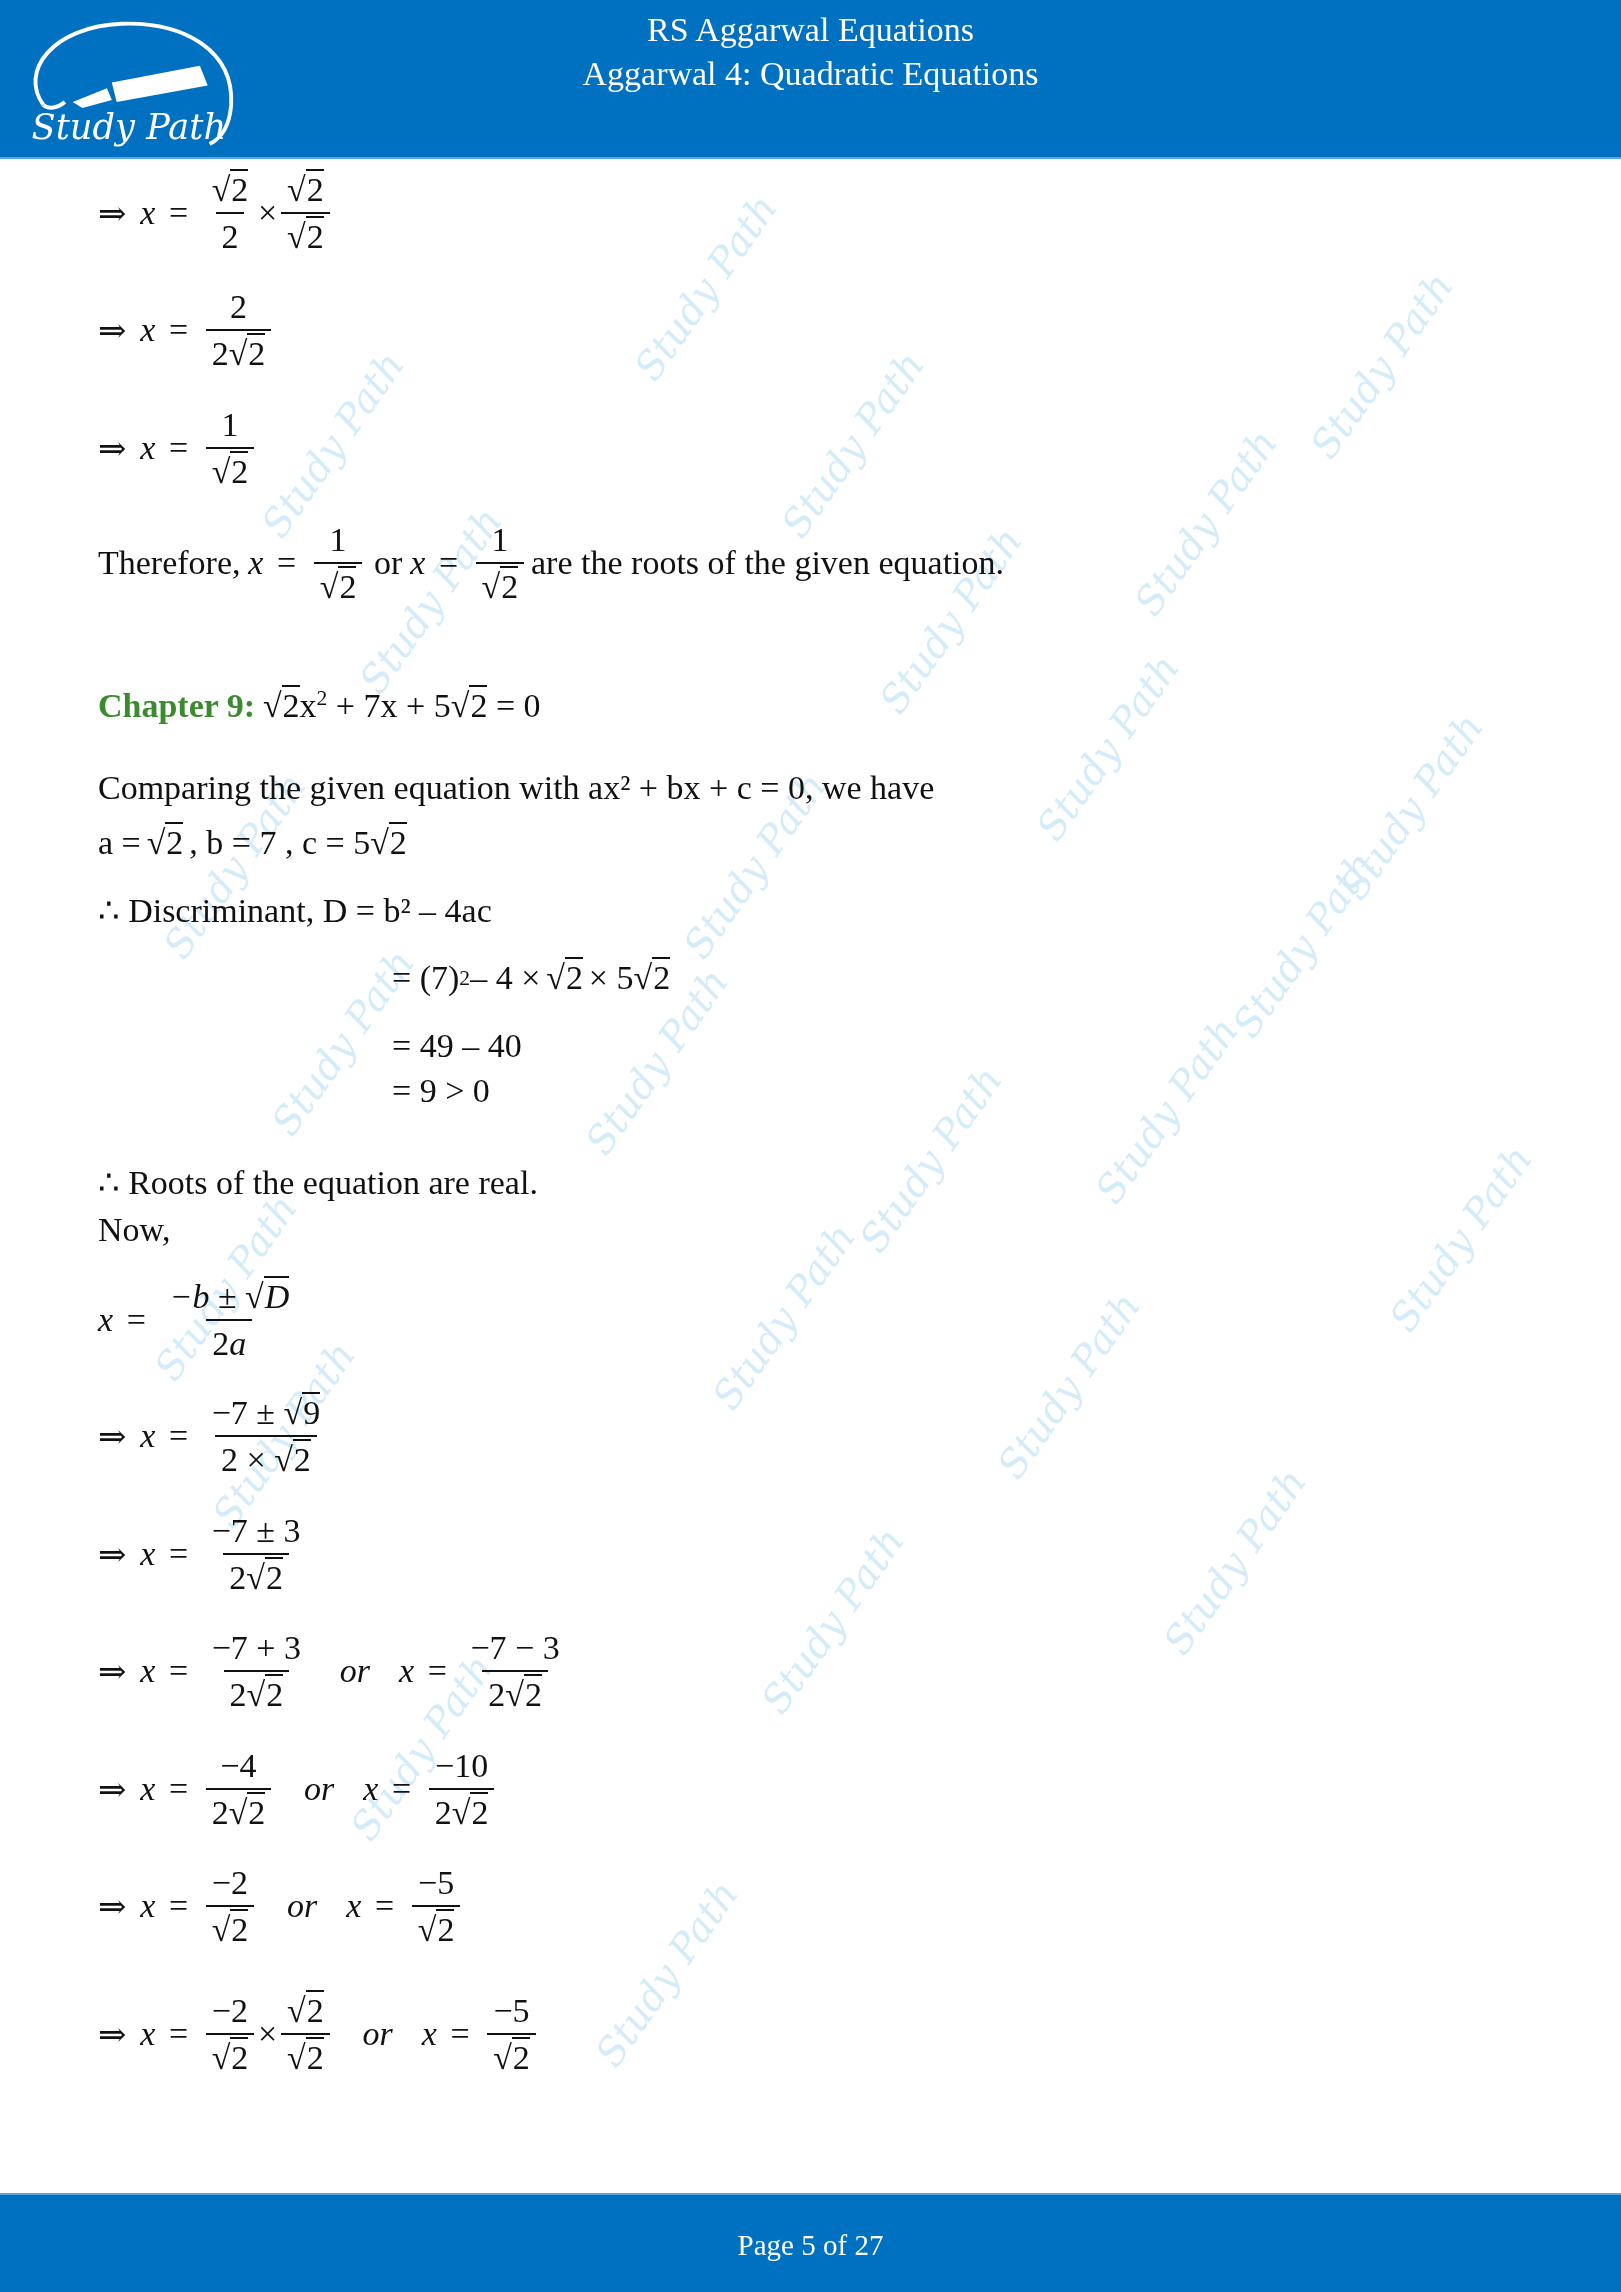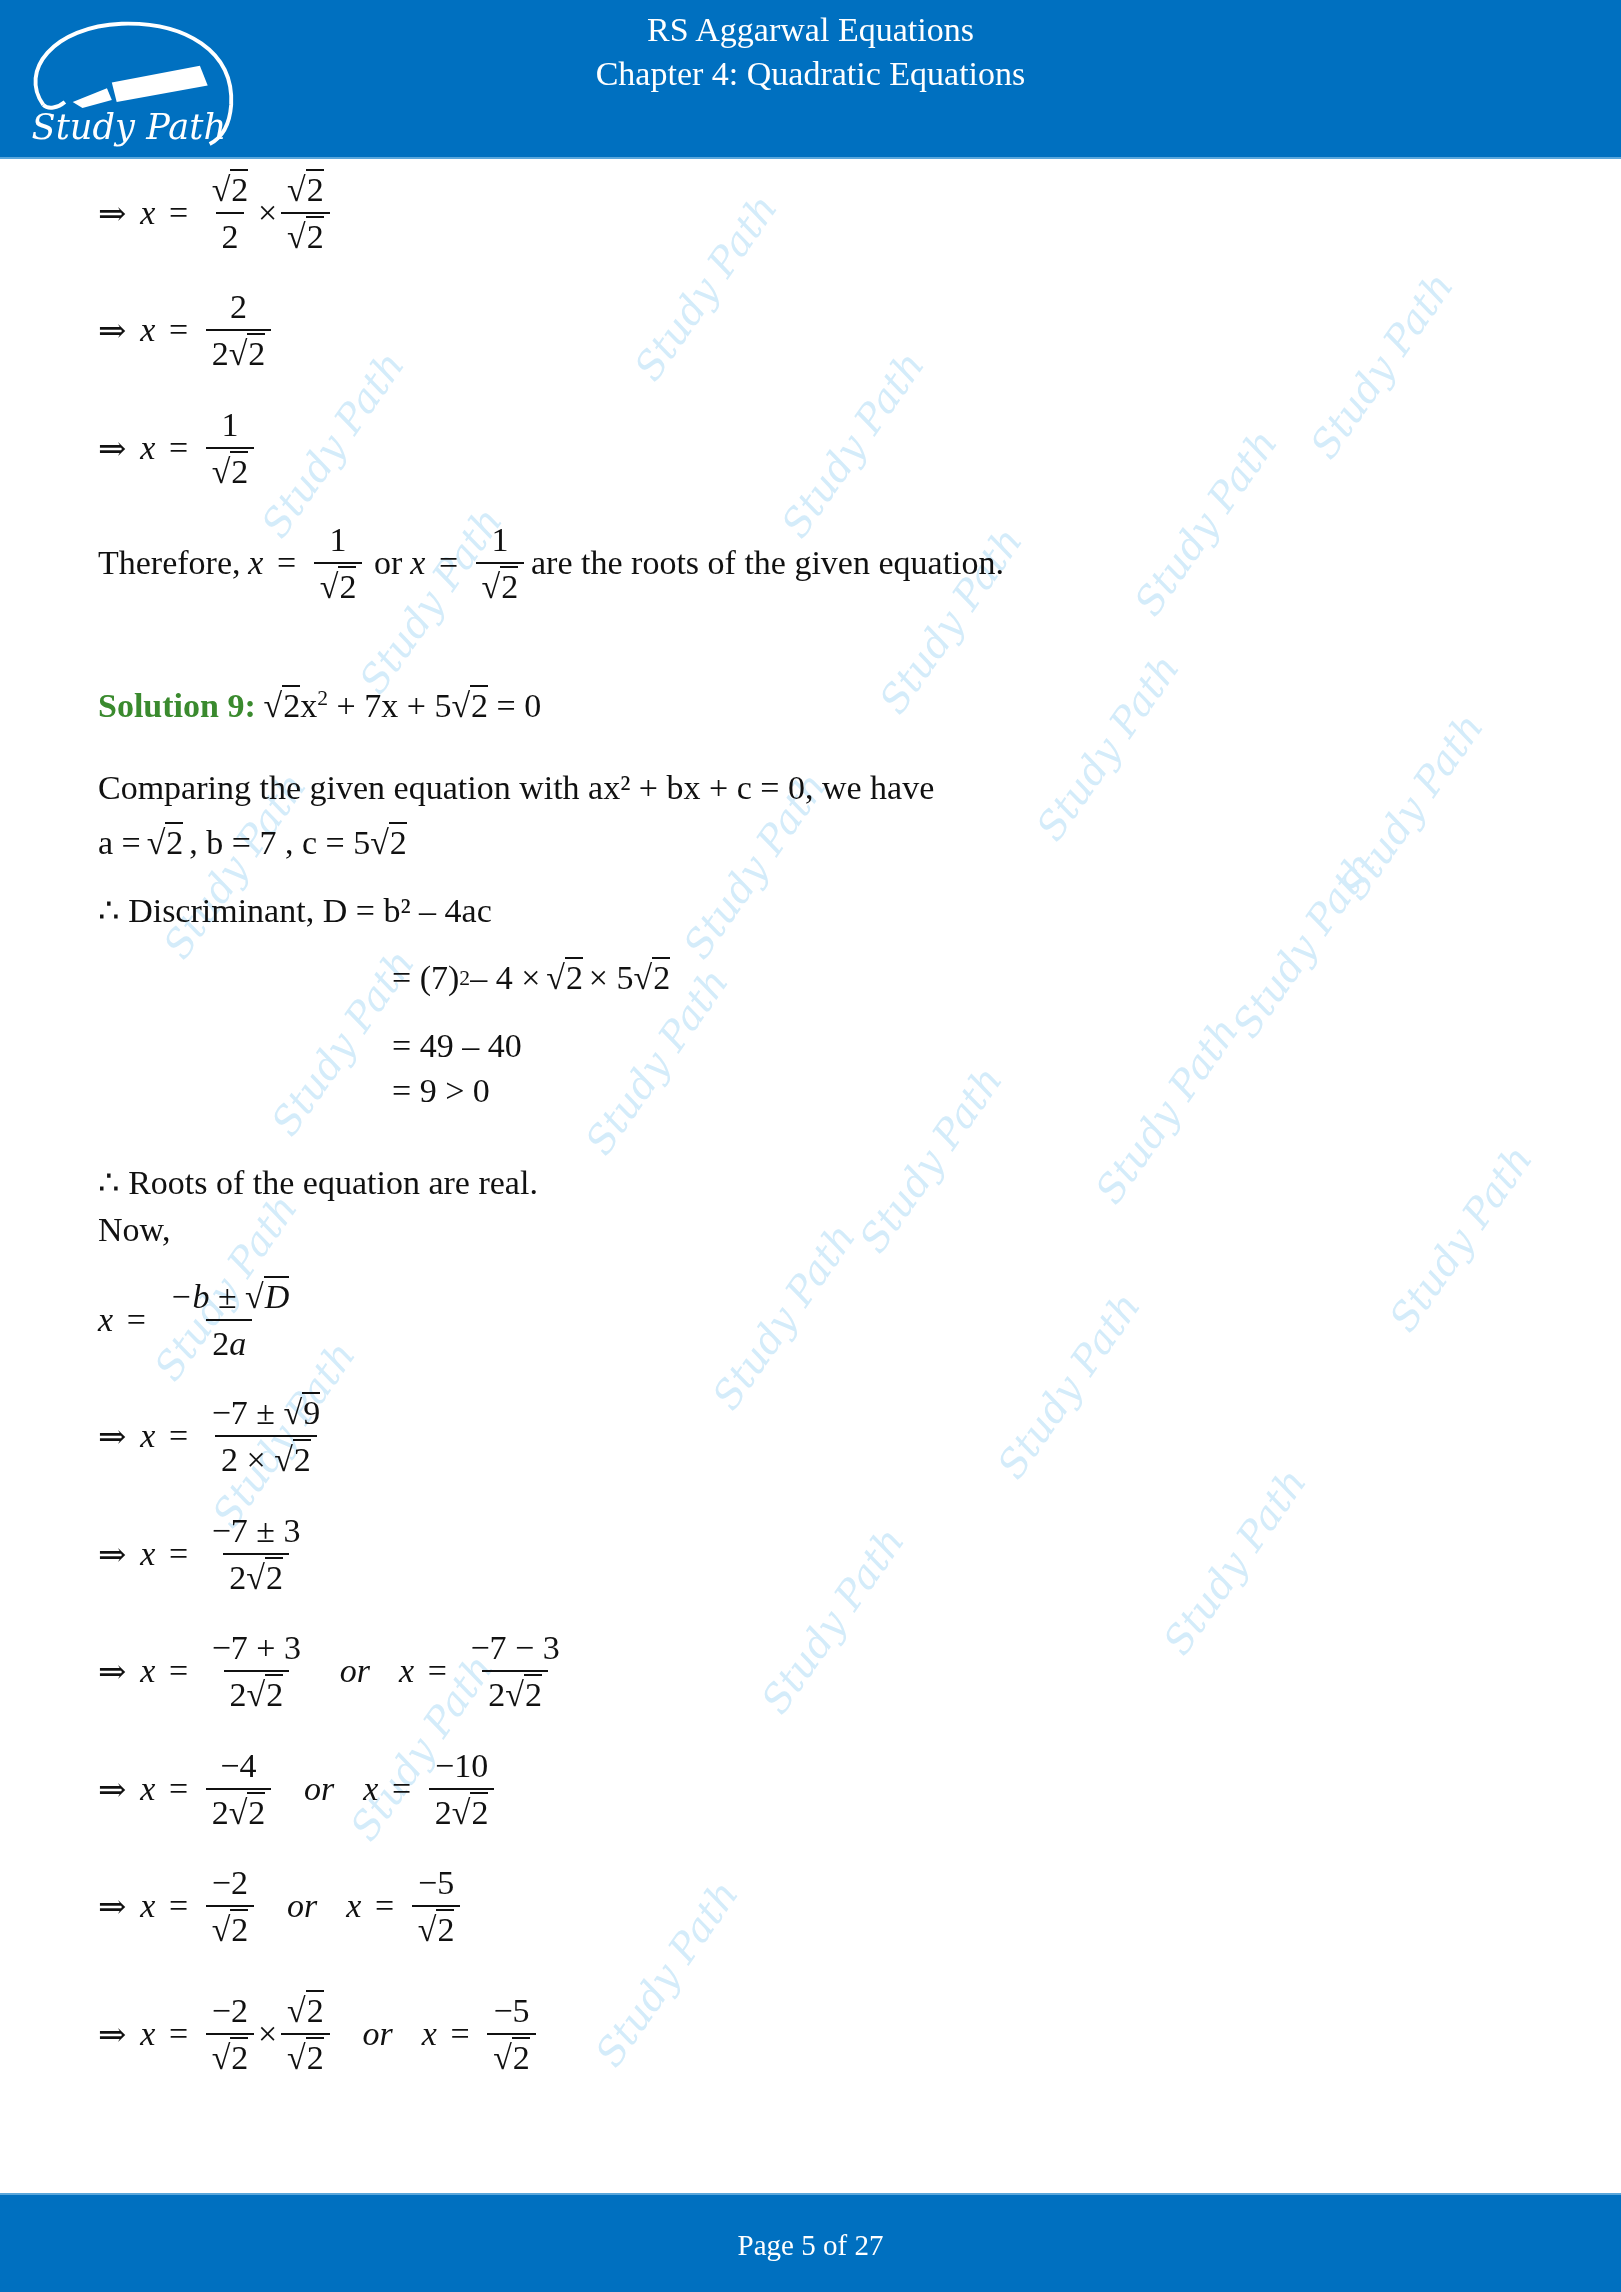--- a/index.html
+++ b/index.html
@@ -62,21 +62,21 @@
 <div class="header">
   <svg class="logo" viewBox="0 0 230 140">
     <path d="M30 95 C 5 60, 40 15, 110 12 C 175 10, 225 40, 222 95 C 220 120, 210 130, 200 135" fill="none" stroke="#fff" stroke-width="4"></path>
     <path d="M30 95 C 35 100, 45 98, 52 92" fill="none" stroke="#fff" stroke-width="4"></path>
     <polygon points="60,92 95,78 100,90 70,98" fill="#fff"></polygon>
     <polygon points="100,72 190,55 198,75 105,92" fill="#fff"></polygon>
     <text x="18" y="130" fill="#fff" font-family="DejaVu Serif, serif" font-style="italic" font-size="36">Study Path</text>
   </svg>
   <div class="header-titles">
     <div>RS Aggarwal Equations</div>
-    <div>Chapter 4: Quadratic Equations</div>
+    <div>Aggarwal 4: Quadratic Equations</div>
   </div>
 </div>
 
 <div class="watermarks">
   <div class="wm" style="left:598px;top:108px">Study Path</div>
   <div class="wm" style="left:1274px;top:186px">Study Path</div>
   <div class="wm" style="left:225px;top:265px">Study Path</div>
   <div class="wm" style="left:745px;top:265px">Study Path</div>
   <div class="wm" style="left:1098px;top:343px">Study Path</div>
   <div class="wm" style="left:323px;top:421px">Study Path</div>
@@ -150,21 +150,21 @@
     <span class="mi">x</span>
       <span class="op">=</span>
     <span class="frac">
         <span class="num">1</span>
         <span class="den"><span class="sqrt">√<span class="rad">2</span></span></span>
       </span>
     <span style="margin-left:3px">are the roots of the given equation.</span>
   </div>
 
   <div class="line" style="top:529px">
-    <span class="sol-label">Solution 9:</span>
+    <span class="sol-label">Chapter 9:</span>
     <span style="margin-left:7.8px">
       <span class="sqrt">√<span class="rad">2</span></span>x<sup>2</sup> + 7x + 5<span class="sqrt">√<span class="rad">2</span></span> = 0
     </span>
   </div>
 
   <div class="line" style="top:612px">Comparing the given equation with ax² + bx + c = 0, we have</div>
 
   <div class="line" style="top:667px">
     a = <span class="sqrt" style="margin:0 5.9px">√<span class="rad">2</span></span>, b = 7 , c = 5<span class="sqrt">√<span class="rad">2</span></span>
   </div>

